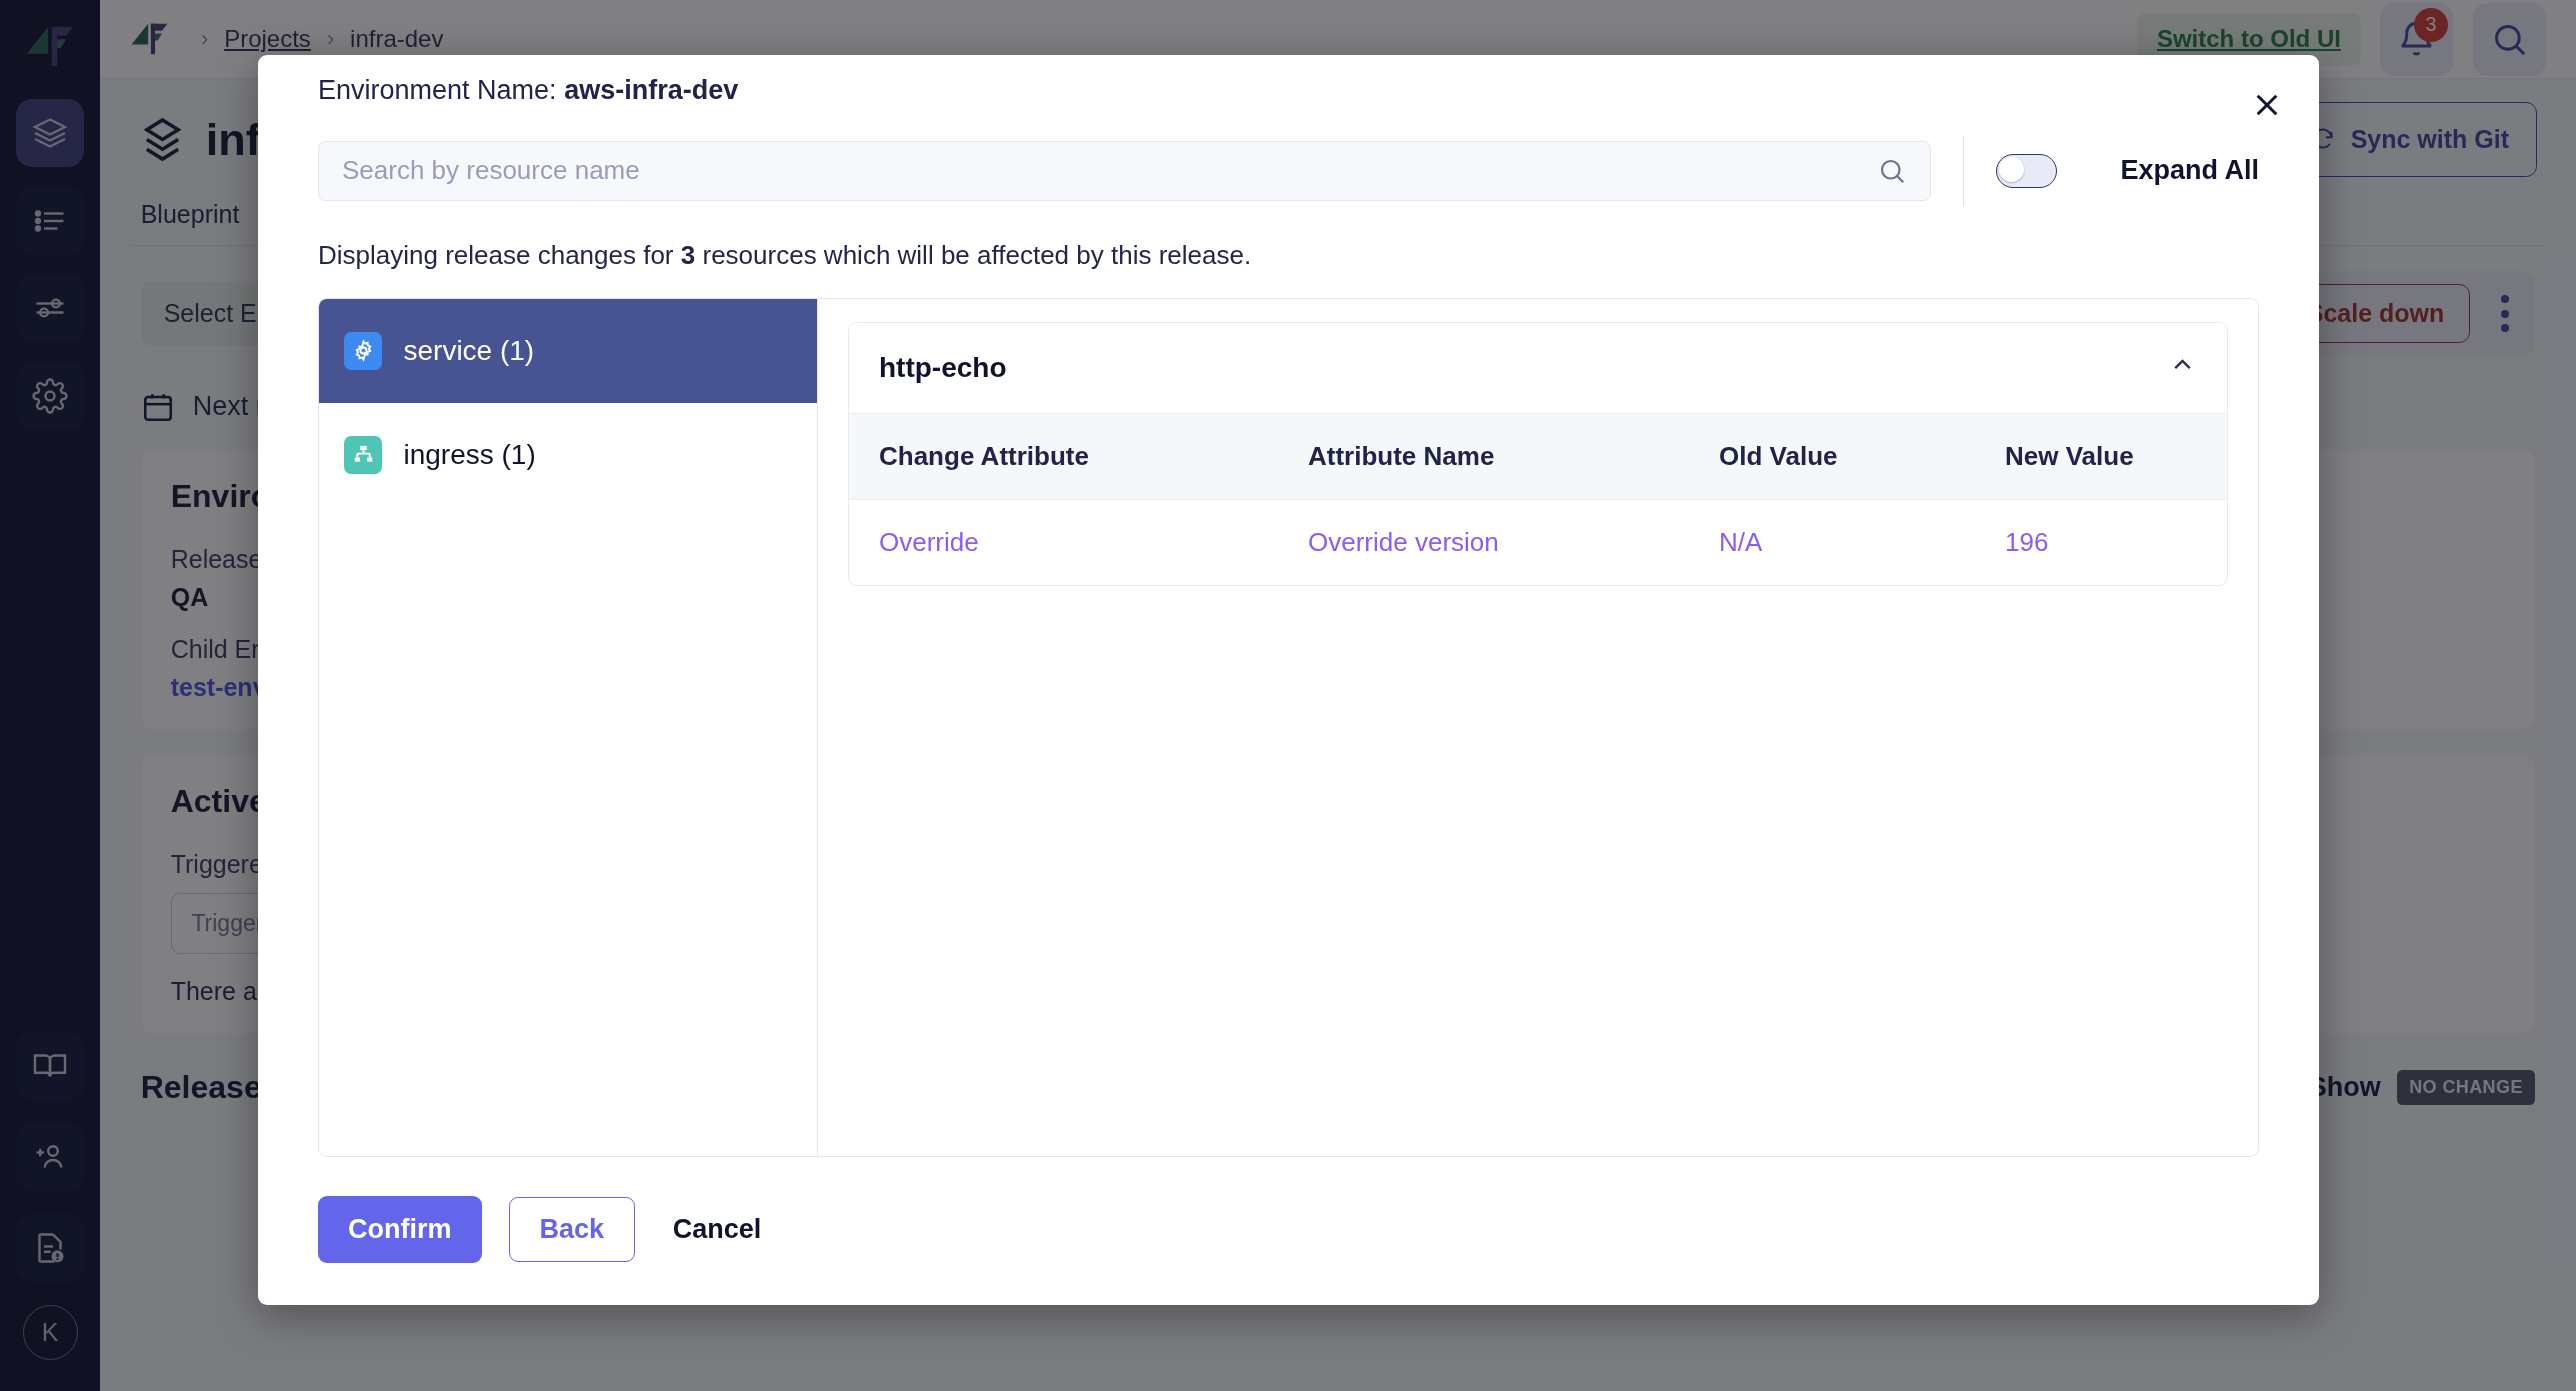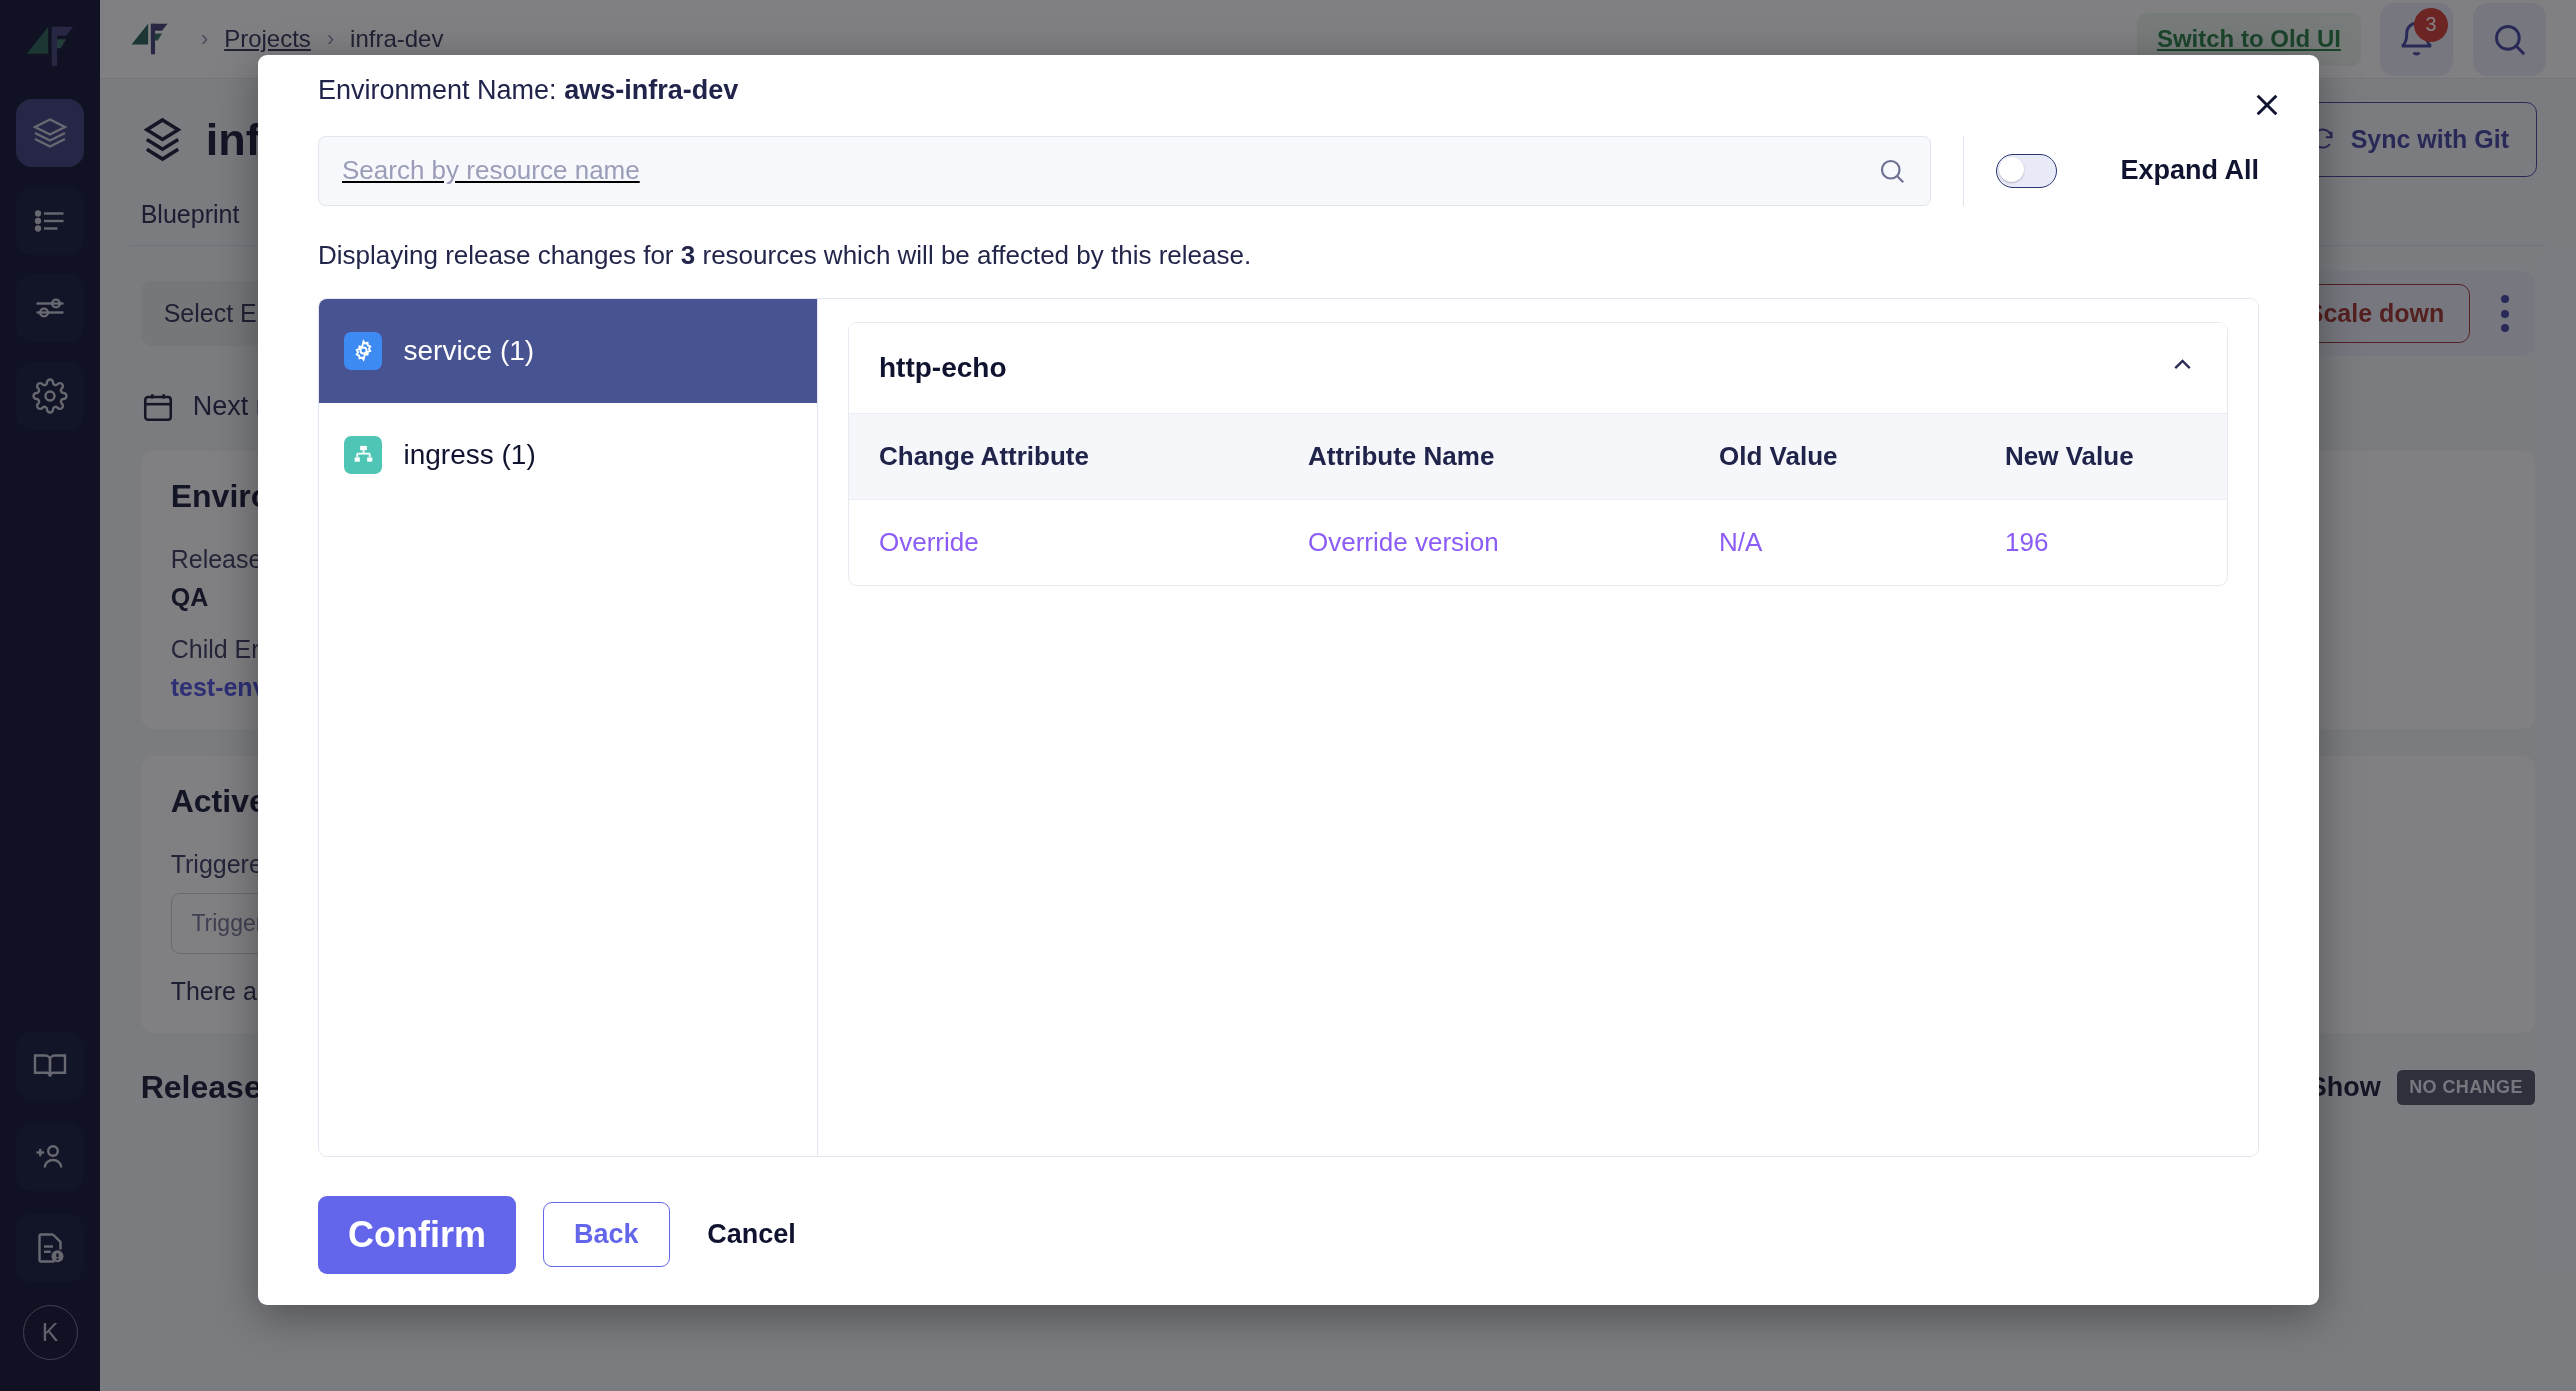--- a/index.html
+++ b/index.html
@@ -143,22 +143,22 @@
   .info-badge {
     width: 32px; height: 32px; border-radius: 50%; border: 1.8px solid #6366e8;
     color: #6366e8; font-size: 21.5px; display: flex; align-items: center; justify-content: center;
     font-family: "Liberation Serif", serif; font-style: italic;
   }
   .env-line { font-size: 27px; color: #20234a; padding: 19.7px 0 0 30px; }
   .env-line b { font-weight: bold; }
 
   .search-row { display: flex; align-items: center; gap: 0; padding: 30px 30px 0 30px; }
   .search-wrap {
-    flex: 1; height: 70px; background: #f7f8fc; border: 0.9px solid #e3e5f0;
-    border-radius: 7.2px; display: flex; align-items: center; padding: 3px 23px; text-decoration: underline;
+    flex: 1; height: 60px; background: #f7f8fc; border: 0.9px solid #e3e5f0;
+    border-radius: 7.2px; display: flex; align-items: center; padding: 3px 23px;
   }
   .search-input {
     flex: 1; border: none; outline: none; background: transparent;
     font-size: 26px; color: #20234a; font-family: "Liberation Sans", sans-serif;
   }
   .search-input::placeholder { color: #9a9db8; }
   .search-sep { width: 0.9px; height: 70px; background: #dfe1ee; margin: 0 32px; }
   .expand-wrap { display: flex; align-items: center; gap: 19.7px; }
   .expand-label { font-size: 27px; font-weight: bold; color: #10132f; margin-left: 44px; }
 
@@ -192,21 +192,21 @@
   table.chg th {
     background: #f5f7fb; text-align: left; font-size: 26px; font-weight: bold;
     color: #20234a; padding: 27px 30px; border-top: 0.9px solid #eceef6; border-bottom: 0.9px solid #eceef6;
   }
   table.chg td { font-size: 26px; color: #8b5cf6; padding: 27px 30px; }
   .col1 { width: 429px; } .col2 { width: 411px; } .col3 { width: 286px; }
 
   .modal-footer { display: flex; align-items: center; gap: 27px; padding: 39px 0 0 30px; }
   .btn-primary {
     background: #6366ea; color: #fff; border: none; border-radius: 9px;
-    padding: 18px 30px; font-size: 36px; font-weight: bold; font-family: "Liberation Sans", sans-serif;
+    padding: 18px 30px; font-size: 27px; font-weight: bold; font-family: "Liberation Sans", sans-serif;
   }
   .btn-ghost-primary {
     background: #fff; color: #6366ea; border: 1.8px solid #6366ea; border-radius: 9px;
     padding: 16px 30px; font-size: 27px; font-weight: bold; font-family: "Liberation Sans", sans-serif;
   }
   .btn-text { background: none; border: none; color: #10132f; font-size: 27px; font-weight: bold;
     padding: 18px 10.7px; font-family: "Liberation Sans", sans-serif; }
 </style>
 </head>
 <body>

